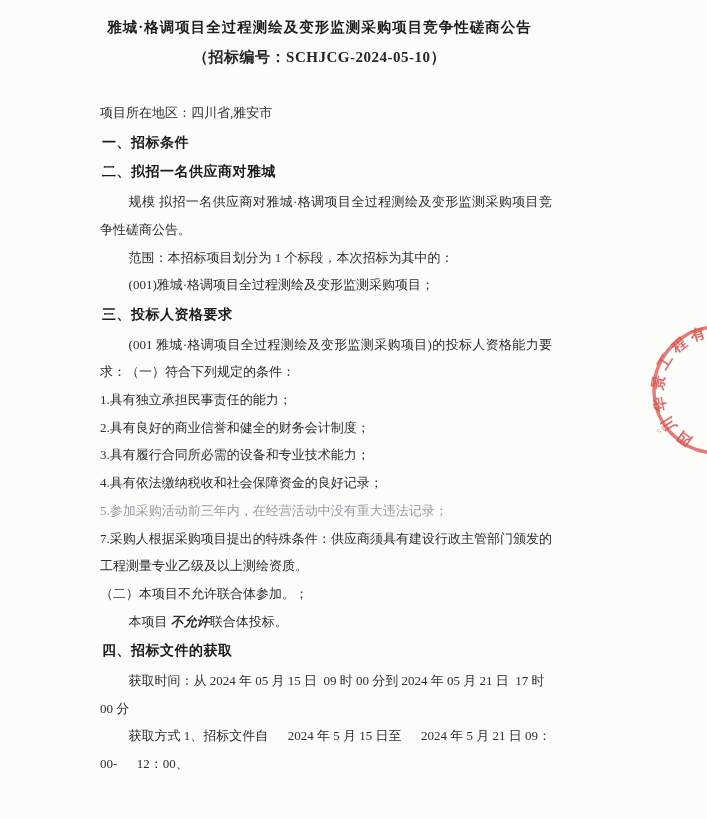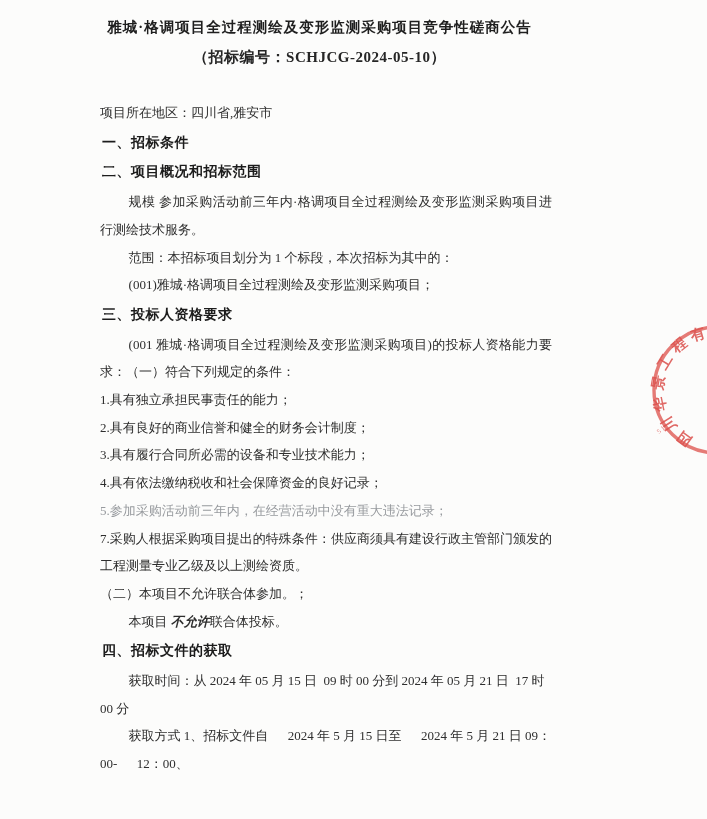--- a/index.html
+++ b/index.html
@@ -55,22 +55,22 @@
   <div class="head">
     <h1 class="title">雅城·格调项目全过程测绘及变形监测采购项目竞争性磋商公告</h1>
     <div class="subtitle">（招标编号：SCHJCG-2024-05-10）</div>
   </div>
 
   <div class="content">
     <p>项目所在地区：四川省,雅安市</p>
 
     <h2>一、招标条件</h2>
 
-    <h2>二、项目概况和招标范围</h2>
-    <p class="just ind">规模 参加采购活动前三年内·格调项目全过程测绘及变形监测采购项目进行测绘技术服务。</p>
+    <h2>二、拟招一名供应商对雅城</h2>
+    <p class="just ind">规模 拟招一名供应商对雅城·格调项目全过程测绘及变形监测采购项目竞争性磋商公告。</p>
     <p class="ind">范围：本招标项目划分为 1 个标段，本次招标为其中的：</p>
     <p class="ind">(001)雅城·格调项目全过程测绘及变形监测采购项目；</p>
 
     <h2>三、投标人资格要求</h2>
     <p class="just ind">(001 雅城·格调项目全过程测绘及变形监测采购项目)的投标人资格能力要求：（一）符合下列规定的条件：</p>
     <p>1.具有独立承担民事责任的能力；</p>
     <p>2.具有良好的商业信誉和健全的财务会计制度；</p>
     <p>3.具有履行合同所必需的设备和专业技术能力；</p>
     <p>4.具有依法缴纳税收和社会保障资金的良好记录；</p>
     <p class="faint">5.参加采购活动前三年内，在经营活动中没有重大违法记录；</p>

